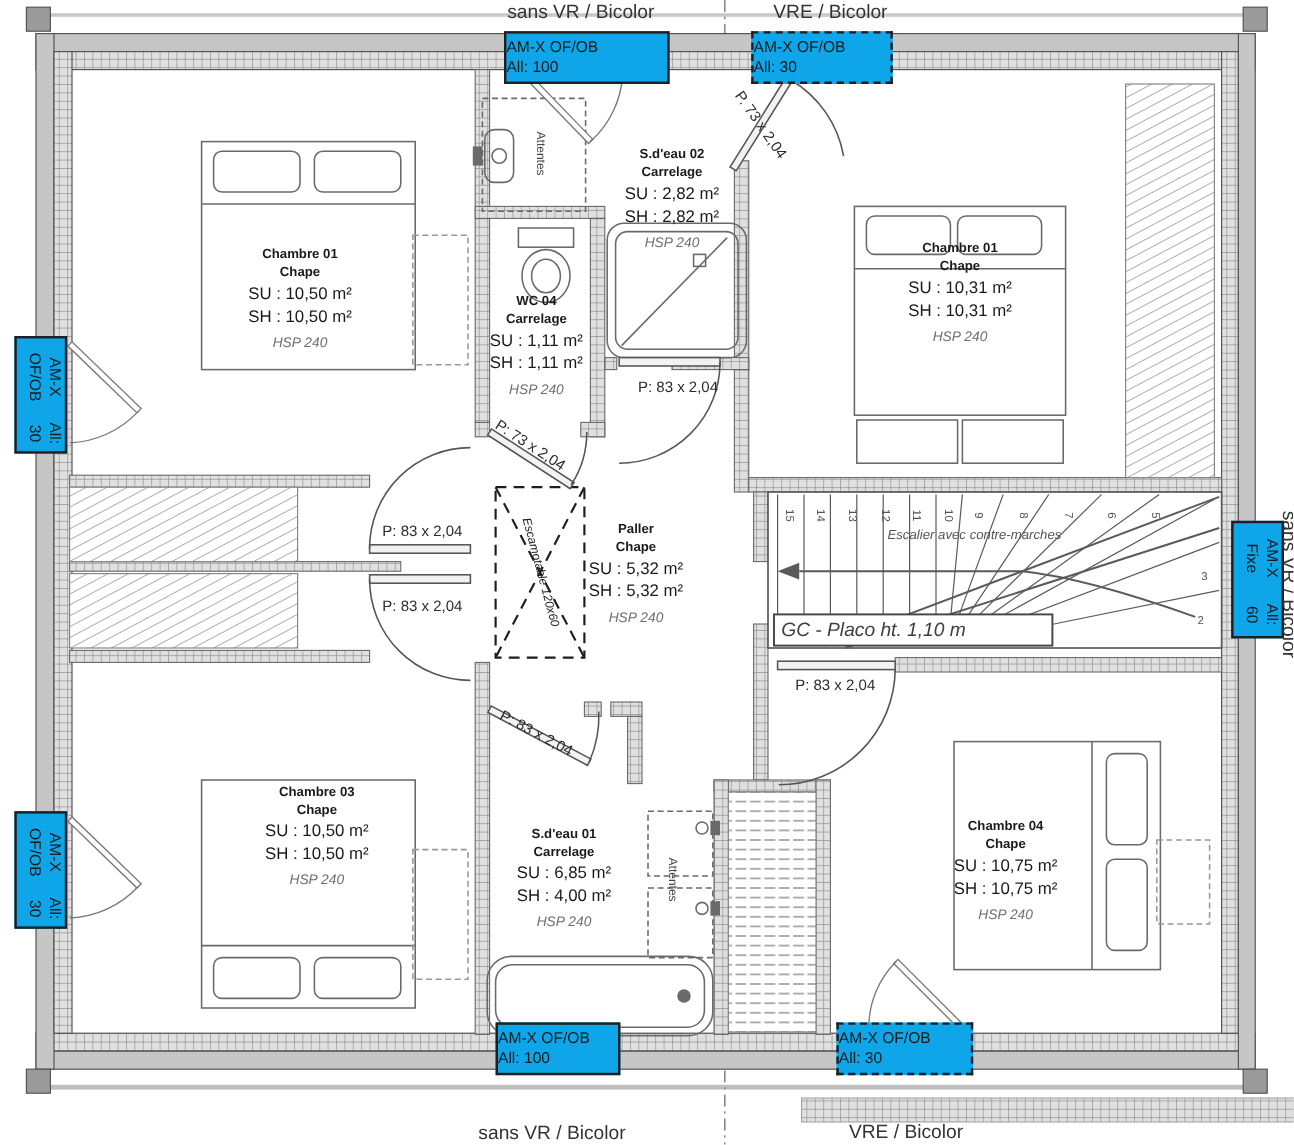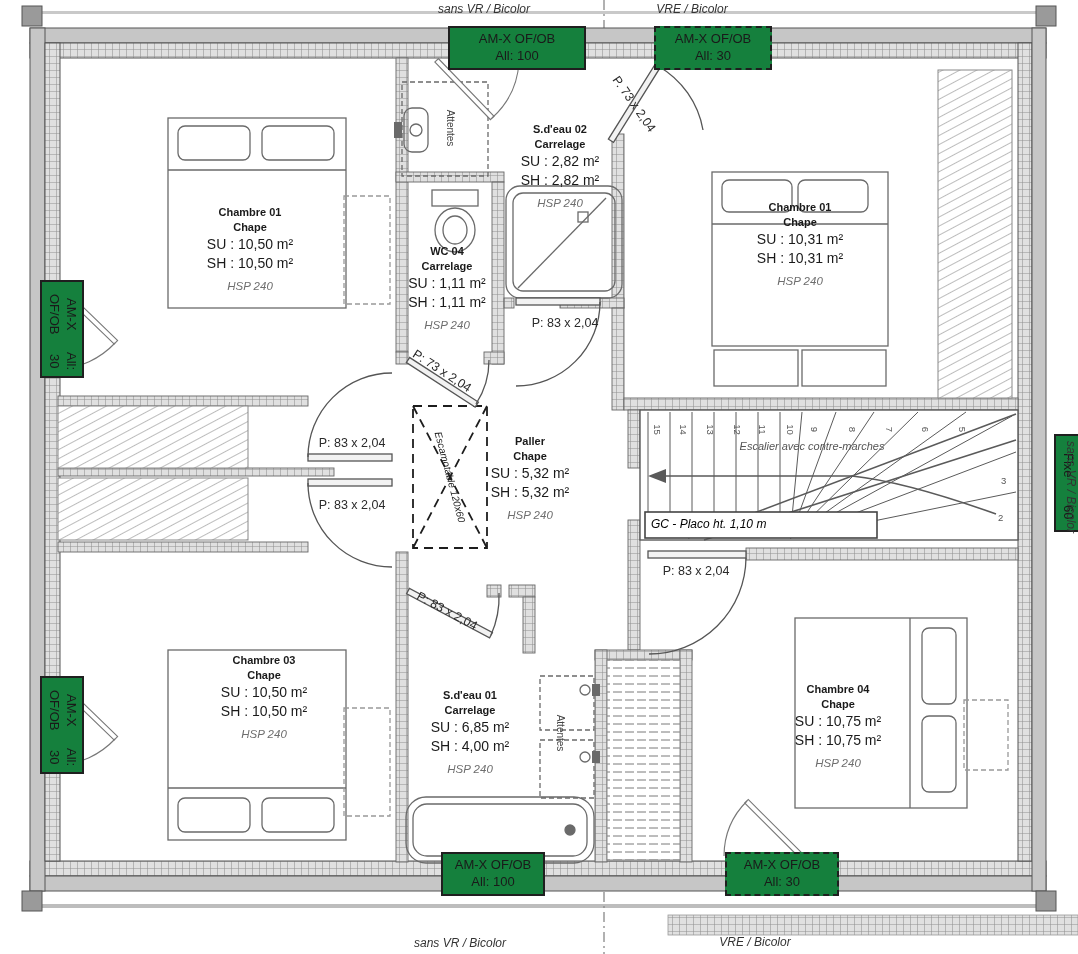--- a/index.html
+++ b/index.html
@@ -1,36 +1,36 @@
 <!DOCTYPE html>
 <html><head>
 <meta charset="utf-8">
 <style>
   html,body{margin:0;padding:0;background:#fff;}
   body{font-family:"Liberation Sans",sans-serif;color:#1a1a1a;}
   .plan{position:relative;width:1078px;height:954px;background:#fff;overflow:hidden;}
   .plan svg{position:absolute;left:0;top:0;}
   
-  .win{position:absolute;background:#15803d;border:2px solid #1f1f1f;display:flex;flex-direction:column;
-       align-items:center;justify-content:center;font-size:13px;line-height:1.3;text-align:center;z-index:4;margin-left:28px;}
+  .win{position:absolute;background:#0ea5e9;border:2px solid #1f1f1f;display:flex;flex-direction:column;
+       align-items:flex-start;justify-content:center;font-size:13px;line-height:1.3;text-align:center;z-index:4;}
   .win.dashed{border-style:dashed;}
   .win.vert{writing-mode:vertical-rl;flex-direction:row;}
   
-  .note{position:absolute;font-size:12px;color:#333;transform:translateX(-50%);white-space:nowrap;z-index:4;font-style:italic;}
+  .note{position:absolute;font-size:16px;color:#333;transform:translateX(-50%);white-space:nowrap;z-index:4;}
   .note.vert{writing-mode:vertical-rl;transform:translateY(-50%);}
   
   .room{position:absolute;transform:translateX(-50%);text-align:center;white-space:nowrap;z-index:3;}
   .room .nm,.room .fin{display:block;font-weight:bold;font-size:11px;line-height:1.35;}
   .room .su,.room .sh{display:block;font-size:14px;line-height:1.4;}
   .room .hsp{display:block;font-size:11.5px;font-style:italic;color:#6e6e6e;margin-top:6px;}
   
   .dlabel{position:absolute;font-size:12.5px;color:#2b2b2b;transform:translate(-50%,-50%);white-space:nowrap;z-index:3;}
   
   .stairlbl{position:absolute;font-size:11px;font-style:italic;color:#555;transform:translateX(-50%);white-space:nowrap;z-index:3;}
-  .gclbl{position:absolute;font-size:12px;font-style:italic;color:#000000;white-space:nowrap;z-index:4;}
+  .gclbl{position:absolute;font-size:16px;font-style:italic;color:#404040;white-space:nowrap;z-index:4;}
   .tn{position:absolute;font-size:9.5px;color:#555;transform:rotate(90deg);z-index:3;}
   .wn{position:absolute;font-size:9.5px;color:#555;z-index:3;}
   .vsmall{position:absolute;writing-mode:vertical-rl;font-size:10px;color:#444;transform:translate(-50%,-50%);z-index:3;}
   .esc{position:absolute;font-size:10px;font-style:italic;color:#222;transform:translate(-50%,-50%) rotate(75deg);white-space:nowrap;z-index:3;}
 </style>
 </head>
 <body>
 
 <div class="plan">
 

